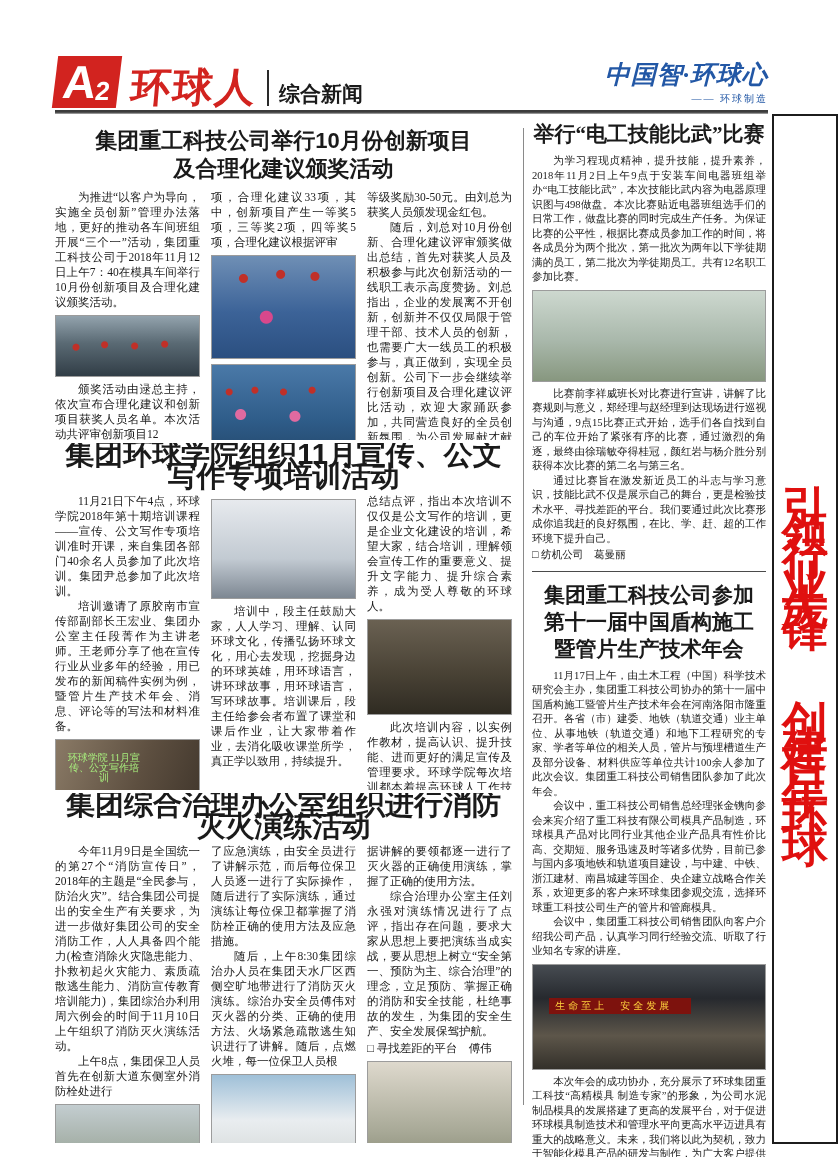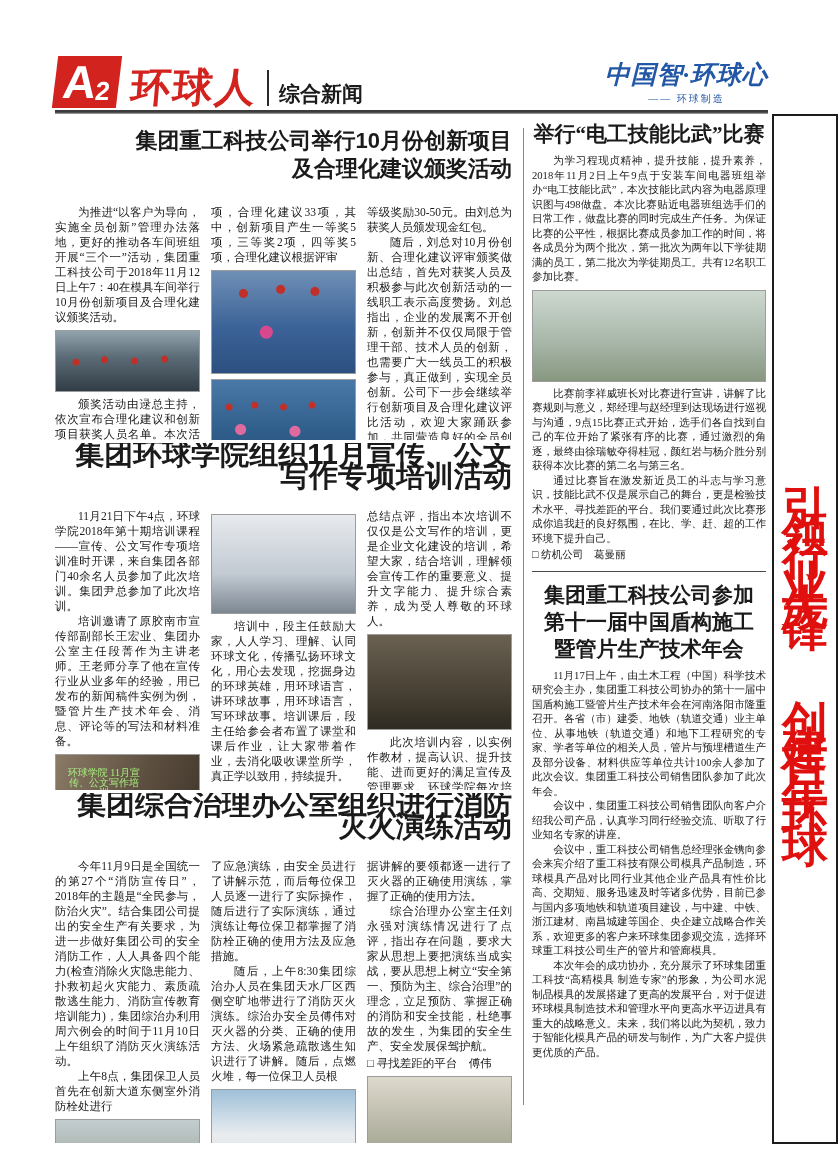--- a/index.html
+++ b/index.html
@@ -11,44 +11,44 @@
                  display:flex; align-items:flex-end; justify-content:space-between; }
   .mast-left { display:flex; align-items:flex-end; }
   .logo { width:64px; height:52px; background:#d2231f; transform:skewX(-7deg);
           display:flex; align-items:center; justify-content:center; }
   .logo-a { color:#fff; font-family:"Liberation Sans","DejaVu Sans",sans-serif; font-weight:900; font-size:46px; line-height:1; }
   .logo-num { color:#fff; font-family:"Liberation Sans","DejaVu Sans",sans-serif; font-weight:900; font-size:26px; line-height:1; margin-top:18px; }
   .masthead { color:#d2231f; font-weight:bold; font-size:40px; line-height:1; margin:0 10px 0 12px;
               transform:skewX(-5deg); letter-spacing:2px; }
   .mast-divider { width:2px; height:36px; background:#2a2a2a; margin:0 10px 2px 0; }
   .section-title { font-family:"Liberation Sans","DejaVu Sans",sans-serif; font-weight:bold; font-size:21px; line-height:1; margin-bottom:4px; }
-  .mast-right { text-align:center; padding-bottom:2px; }
+  .mast-right { text-align:right; padding-bottom:2px; }
   .slogan { color:#2257a5; font-weight:bold; font-style:italic; font-size:25px; line-height:1.1; letter-spacing:1px; }
   .slogan-sub { color:#2257a5; font-size:10px; letter-spacing:2px; margin-top:4px; }
   .header-rule { position:absolute; left:55px; top:110px; width:713px; height:4px;
                  background:linear-gradient(#3c3c3c, #3c3c3c 55%, #b5b5b5); }
 
   
   .vrule-mid { position:absolute; left:523px; top:128px; width:1px; height:977px; background:#8a8a8a; }
   .banner-box { position:absolute; left:772px; top:114px; width:66px; height:1030px;
                 border:2px solid #1c1c1c; box-sizing:border-box;
                 display:flex; align-items:center; justify-content:center; background:#fff; }
   .banner-text { writing-mode:vertical-rl; font-size:46px; font-weight:bold; line-height:1;
                  letter-spacing:24px; color:#e0100f; font-family:"Liberation Serif",serif; }
 
   
   .art { position:absolute; overflow:hidden; }
   .art p { margin:0; text-align:justify; }
   .indent { text-indent:2em; }
-  .a-title-sans { text-align:right; font-family:"Liberation Sans","DejaVu Sans",sans-serif;
+  .a-title-sans { text-align:center; font-family:"Liberation Sans","DejaVu Sans",sans-serif;
                   font-weight:bold; font-size:22px; line-height:28px; }
   .a-title-sans.small { font-size:29px; line-height:22px; }
   .a-title-serif { text-align:center; font-weight:bold; font-size:21px; line-height:27px; }
   .cols { display:flex; gap:11px; margin-top:7px; }
-  .col { width:145px; font-size:11.5px; line-height:15px;margin-top:15px; }
+  .col { width:145px; font-size:11.5px; line-height:15px; }
   .sig { text-align:right; padding-right:2px; margin-top:2px !important; }
 
   #a1 { left:55px; top:127px; width:457px; height:313px; }
   #a2 { left:55px; top:443px; width:457px; height:347px; }
   #a3 { left:55px; top:793px; width:457px; height:350px; }
 
   .right-region { position:absolute; left:532px; top:121px; width:234px; }
   .right-region .art-r { position:static; }
   .art-r { font-size:10.6px; line-height:14.5px; }
   .art-r p { margin:0; text-align:justify; }
@@ -206,22 +206,25 @@
     <div class="hr-sep"></div>
 
     <section class="art-r">
       <div class="a-title-serif">
         <div>集团重工科技公司参加</div>
         <div>第十一届中国盾构施工</div>
         <div>暨管片生产技术年会</div>
       </div>
       <div style="margin-top:6px;">
         <p class="indent">11月17日上午，由土木工程（中国）科学技术研究会主办，集团重工科技公司协办的第十一届中国盾构施工暨管片生产技术年会在河南洛阳市隆重召开。各省（市）建委、地铁（轨道交通）业主单位、从事地铁（轨道交通）和地下工程研究的专家、学者等单位的相关人员，管片与预埋槽道生产及部分设备、材料供应等单位共计100余人参加了此次会议。集团重工科技公司销售团队参加了此次年会。</p>
+        <p class="indent">会议中，重工科技公司销售总经理张金镌向参会来宾介绍了重工科技有限公司模具产品制造，环球模具产品对比同行业其他企业产品具有性价比高、交期短、服务迅速及时等诸多优势，目前已参与国内多项地铁和轨道项目建设，与中建、中铁、浙江建材、南昌城建等国企、央企建立战略合作关系，欢迎更多的客户来环球集团参观交流，选择环球重工科技公司生产的管片和管廊模具。</p>
         <p class="indent">会议中，集团重工科技公司销售团队向客户介绍我公司产品，认真学习同行经验交流、听取了行业知名专家的讲座。</p>
-        <p class="indent">会议中，重工科技公司销售总经理张金镌向参会来宾介绍了重工科技有限公司模具产品制造，环球模具产品对比同行业其他企业产品具有性价比高、交期短、服务迅速及时等诸多优势，目前已参与国内多项地铁和轨道项目建设，与中建、中铁、浙江建材、南昌城建等国企、央企建立战略合作关系，欢迎更多的客户来环球集团参观交流，选择环球重工科技公司生产的管片和管廊模具。</p>
+        <div class="ph a5p1">
+          <span class="led-strip">生命至上　安全发展</span>
+        </div>
         <p class="indent">本次年会的成功协办，充分展示了环球集团重工科技“高精模具 制造专家”的形象，为公司水泥制品模具的发展搭建了更高的发展平台，对于促进环球模具制造技术和管理水平向更高水平迈进具有重大的战略意义。未来，我们将以此为契机，致力于智能化模具产品的研发与制作，为广大客户提供更优质的产品。</p>
 
       </div>
     </section>
 
   </div>
 
   <aside class="banner-box">
     <div class="banner-text">引领行业先锋，创建百年环球</div>
   </aside>

